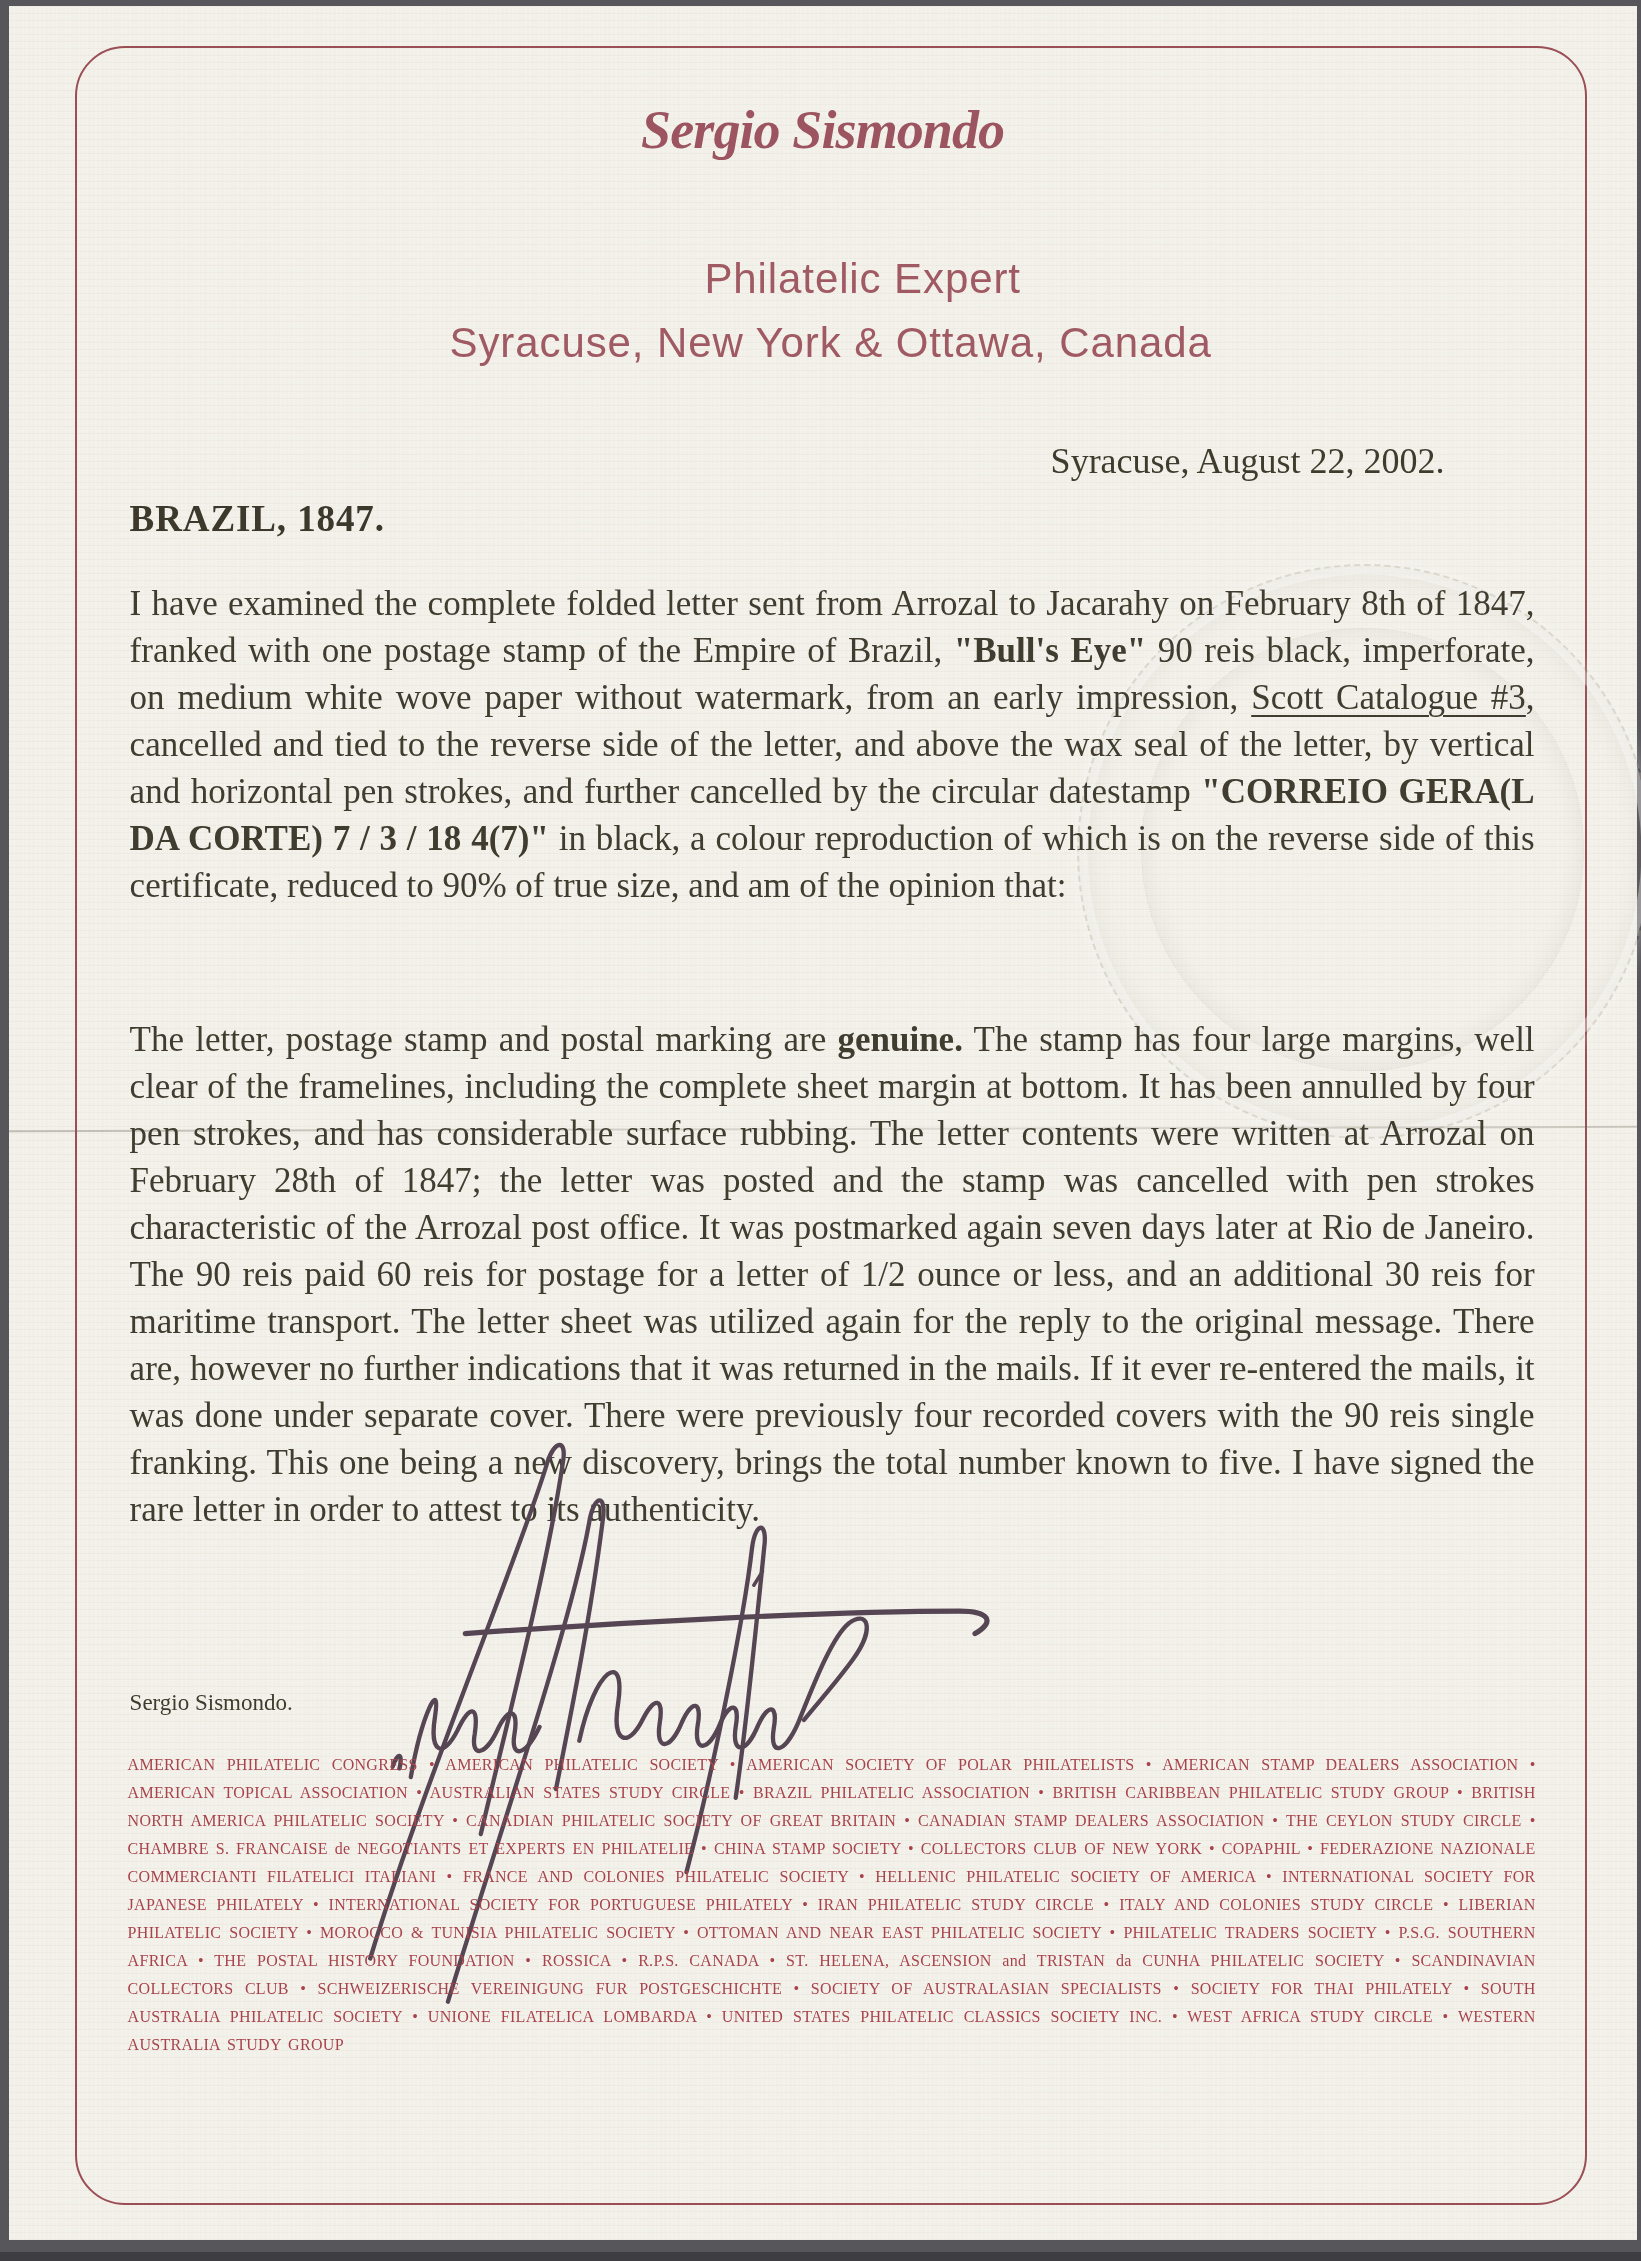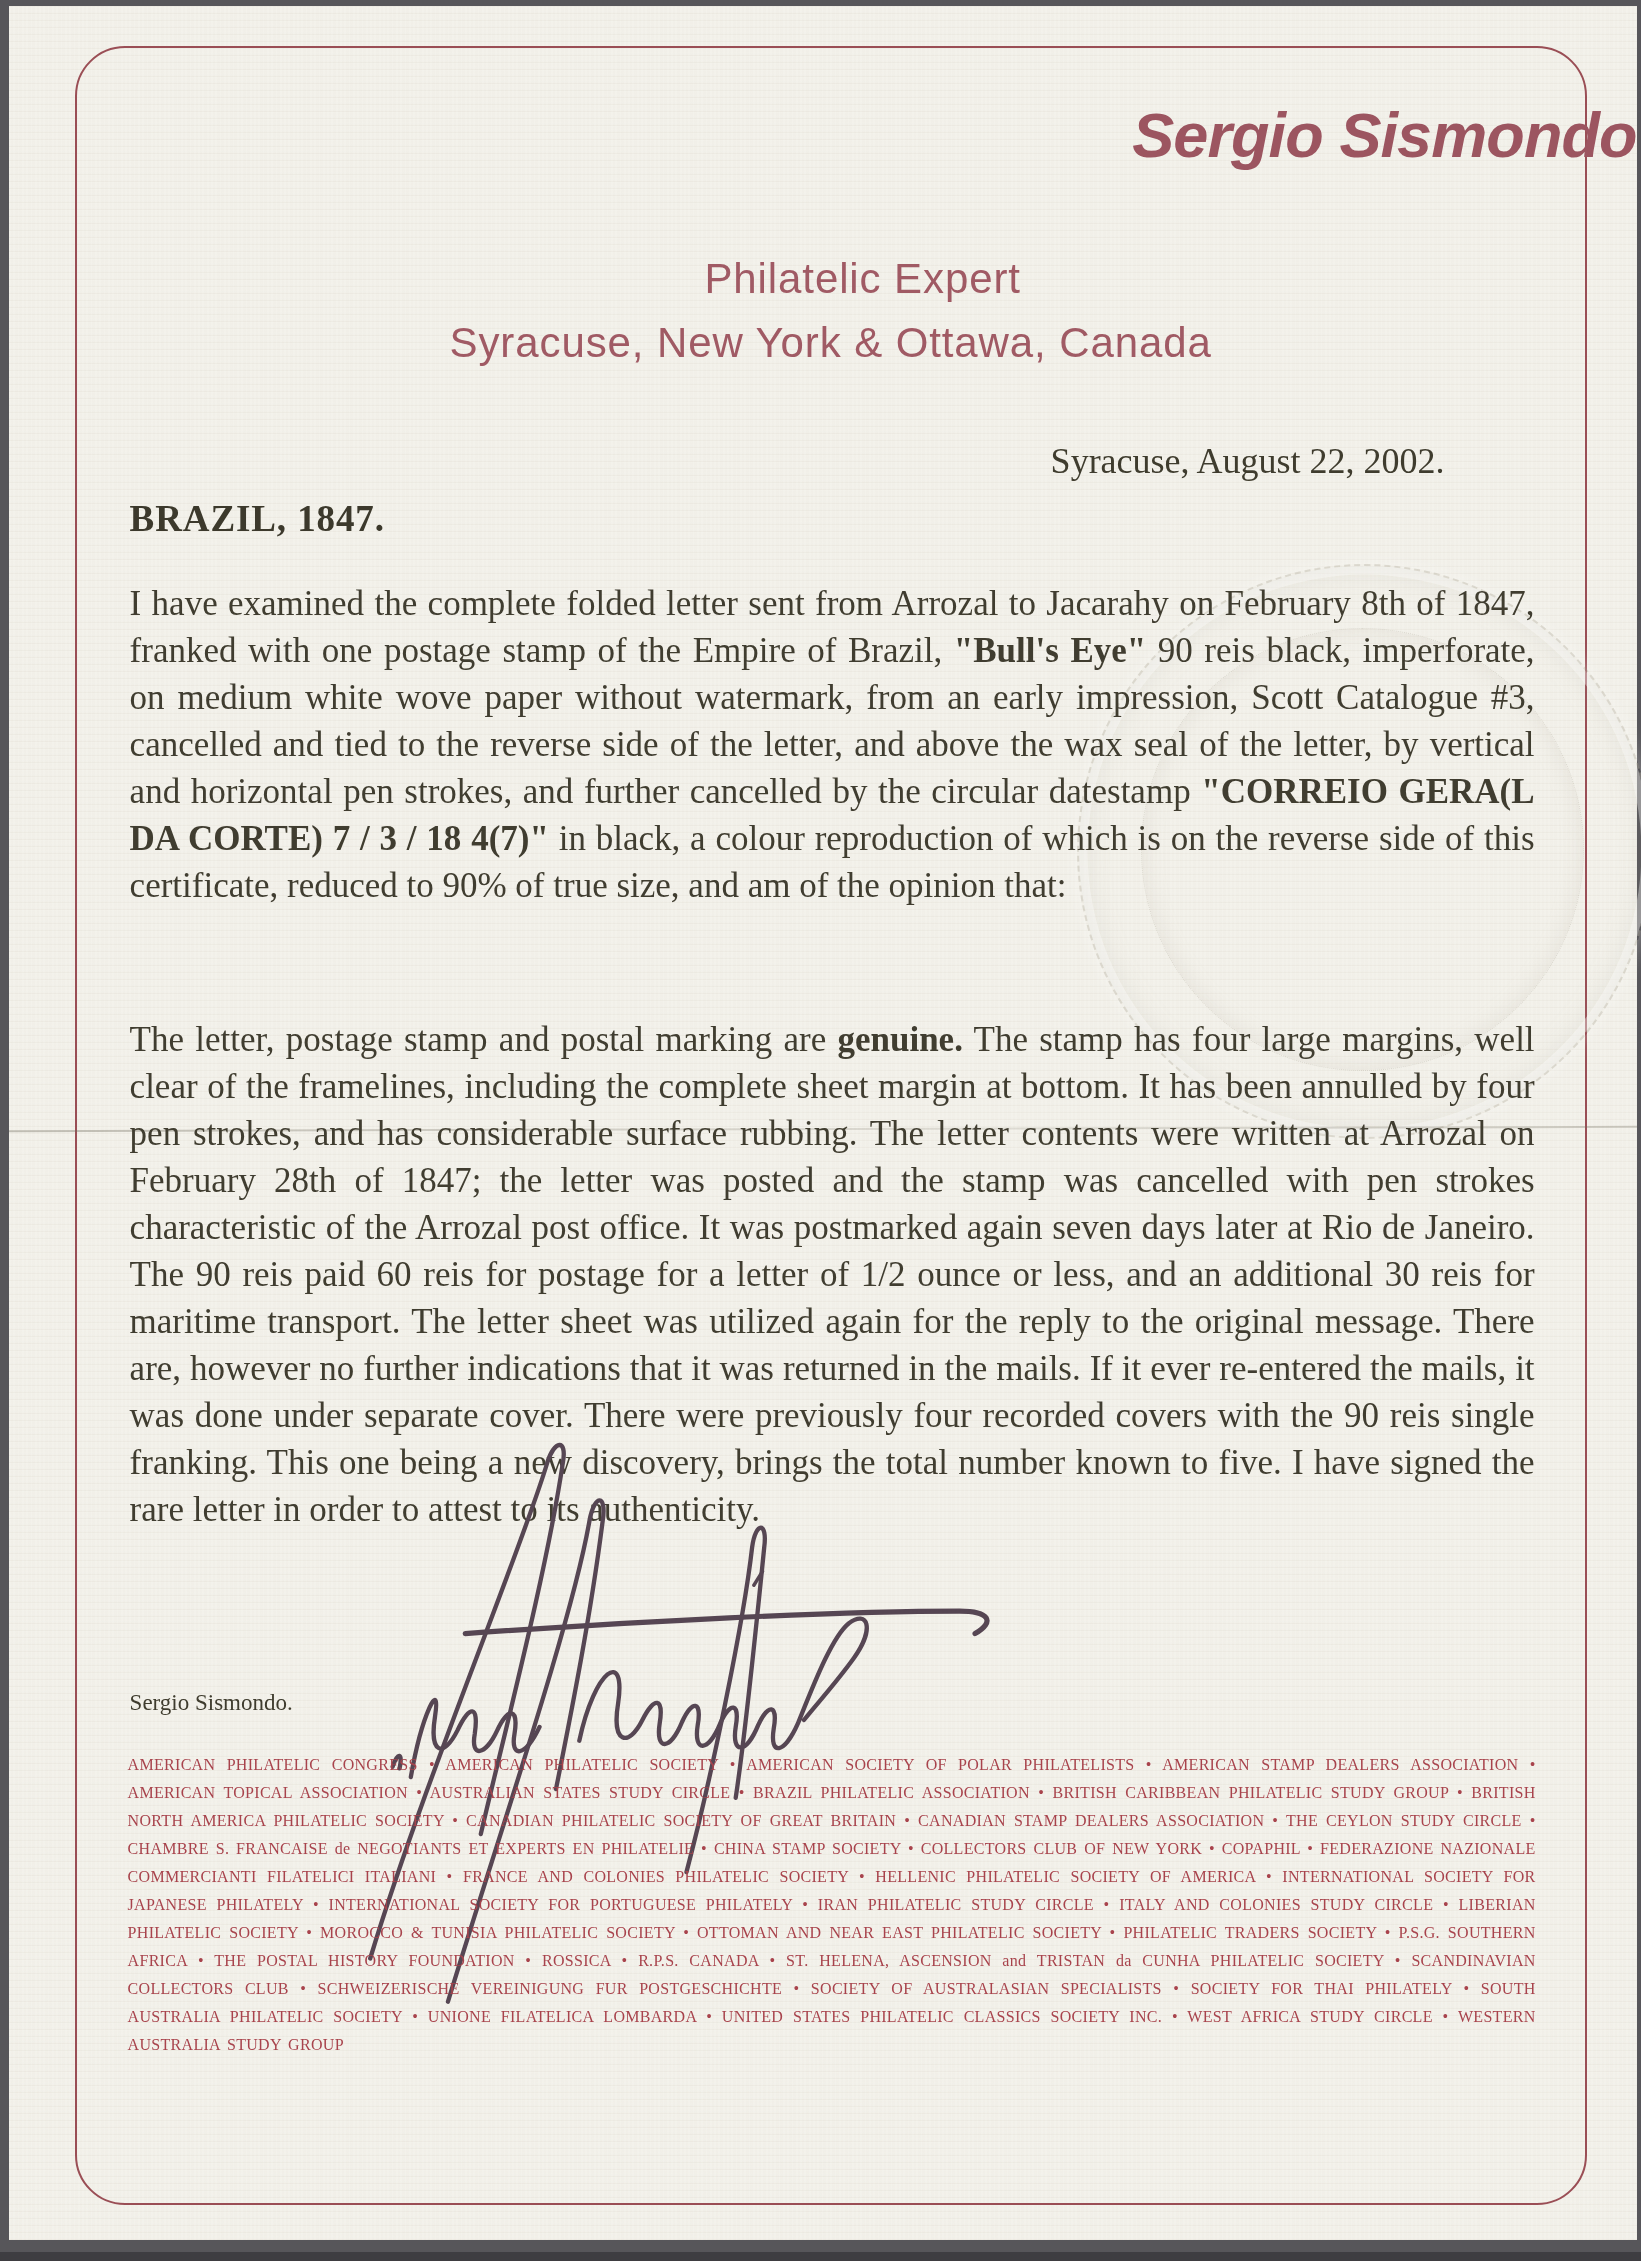--- a/index.html
+++ b/index.html
@@ -6,40 +6,40 @@
   .scan{position:relative;width:1641px;height:2261px;background:#57565a;overflow:hidden;
         font-family:"Liberation Serif", serif;}
   .paper{position:absolute;left:8.6px;top:6px;right:4.3px;bottom:21px;
          background-color:#f3f1ea;
          background-image:
            repeating-linear-gradient(180deg, rgba(205,200,185,0.14) 0px, rgba(205,200,185,0.14) 0.9px, rgba(255,255,255,0.05) 0.9px, rgba(255,255,255,0.0) 3.5px),
            repeating-linear-gradient(90deg, rgba(255,255,255,0.04) 0 1.7px, rgba(0,0,0,0.008) 1.7px 4.3px);
          }
   .frame{position:absolute;left:66px;top:40px;right:50px;bottom:35px;
          border:2.6px solid #9a4e55;border-radius:50px;}
-  .hdr-name{position:absolute;left:0;top:93px;width:100%;text-align:right;
-            font-family:Liberation Sans, sans-serif;font-style:italic;font-weight:600;
-            font-size:63px;letter-spacing:-0.9px;color:#9c5560;}
+  .hdr-name{position:absolute;left:0;top:93px;width:100%;text-align:center;
+            font-family:Liberation Serif, serif;font-style:italic;font-weight:600;
+            font-size:54px;letter-spacing:-0.9px;color:#9c5560;}
   .hdr-title{position:absolute;left:0;top:249px;width:100%;text-align:center;
              font-family:"Liberation Sans", sans-serif;font-size:42px;
              letter-spacing:0.9px;color:#a05a64;padding-left:40px;}
   .hdr-loc{position:absolute;left:8px;top:313px;width:100%;text-align:center;
            font-family:"Liberation Sans", sans-serif;font-size:42px;
            letter-spacing:0.9px;color:#a05a64;}
   .dateline{position:absolute;left:121px;top:434px;width:1401px;text-align:right;
             padding-right:0;box-sizing:border-box;font-size:36px;color:#3f3c2e;}
   .dateline span{display:inline-block;margin-right:86px;}
   .subject{position:absolute;left:121px;top:491px;font-size:37px;font-weight:bold;
            letter-spacing:0.9px;color:#3c392c;}
   .para{position:absolute;left:121px;width:1405px;font-size:35px;line-height:47px;
         text-align:justify;color:#403d30;}
   .p1{top:574px;}
   .p2{top:1010px;}
   .b{font-weight:bold;}
-  .u{text-decoration-thickness:1.7px;text-underline-offset:6px;}
+  .u{text-decoration:underline;text-decoration-thickness:1.7px;text-underline-offset:6px;}
   .sig-print{position:absolute;left:121px;top:1684px;font-size:23px;color:#3f3c2e;}
   .sig-svg{position:absolute;left:311px;top:1358px;width:726px;height:674px;}
   .sig-svg path{fill:none;stroke:#564653;stroke-linecap:round;stroke-linejoin:round;}
   .seal{position:absolute;left:1068px;top:558px;width:571px;height:571px;border-radius:50%;
         border:2.6px dashed rgba(185,180,165,0.40);
         box-shadow: inset 0 0 0 8.6px rgba(255,255,255,0.35), inset 0 0 31px rgba(170,165,150,0.28),
                     0 0 15.6px rgba(255,255,255,0.35);
         pointer-events:none;}
   .seal-inner{position:absolute;left:62px;top:62px;width:441px;height:441px;border-radius:50%;
         border:1.7px dotted rgba(180,175,160,0.38);

